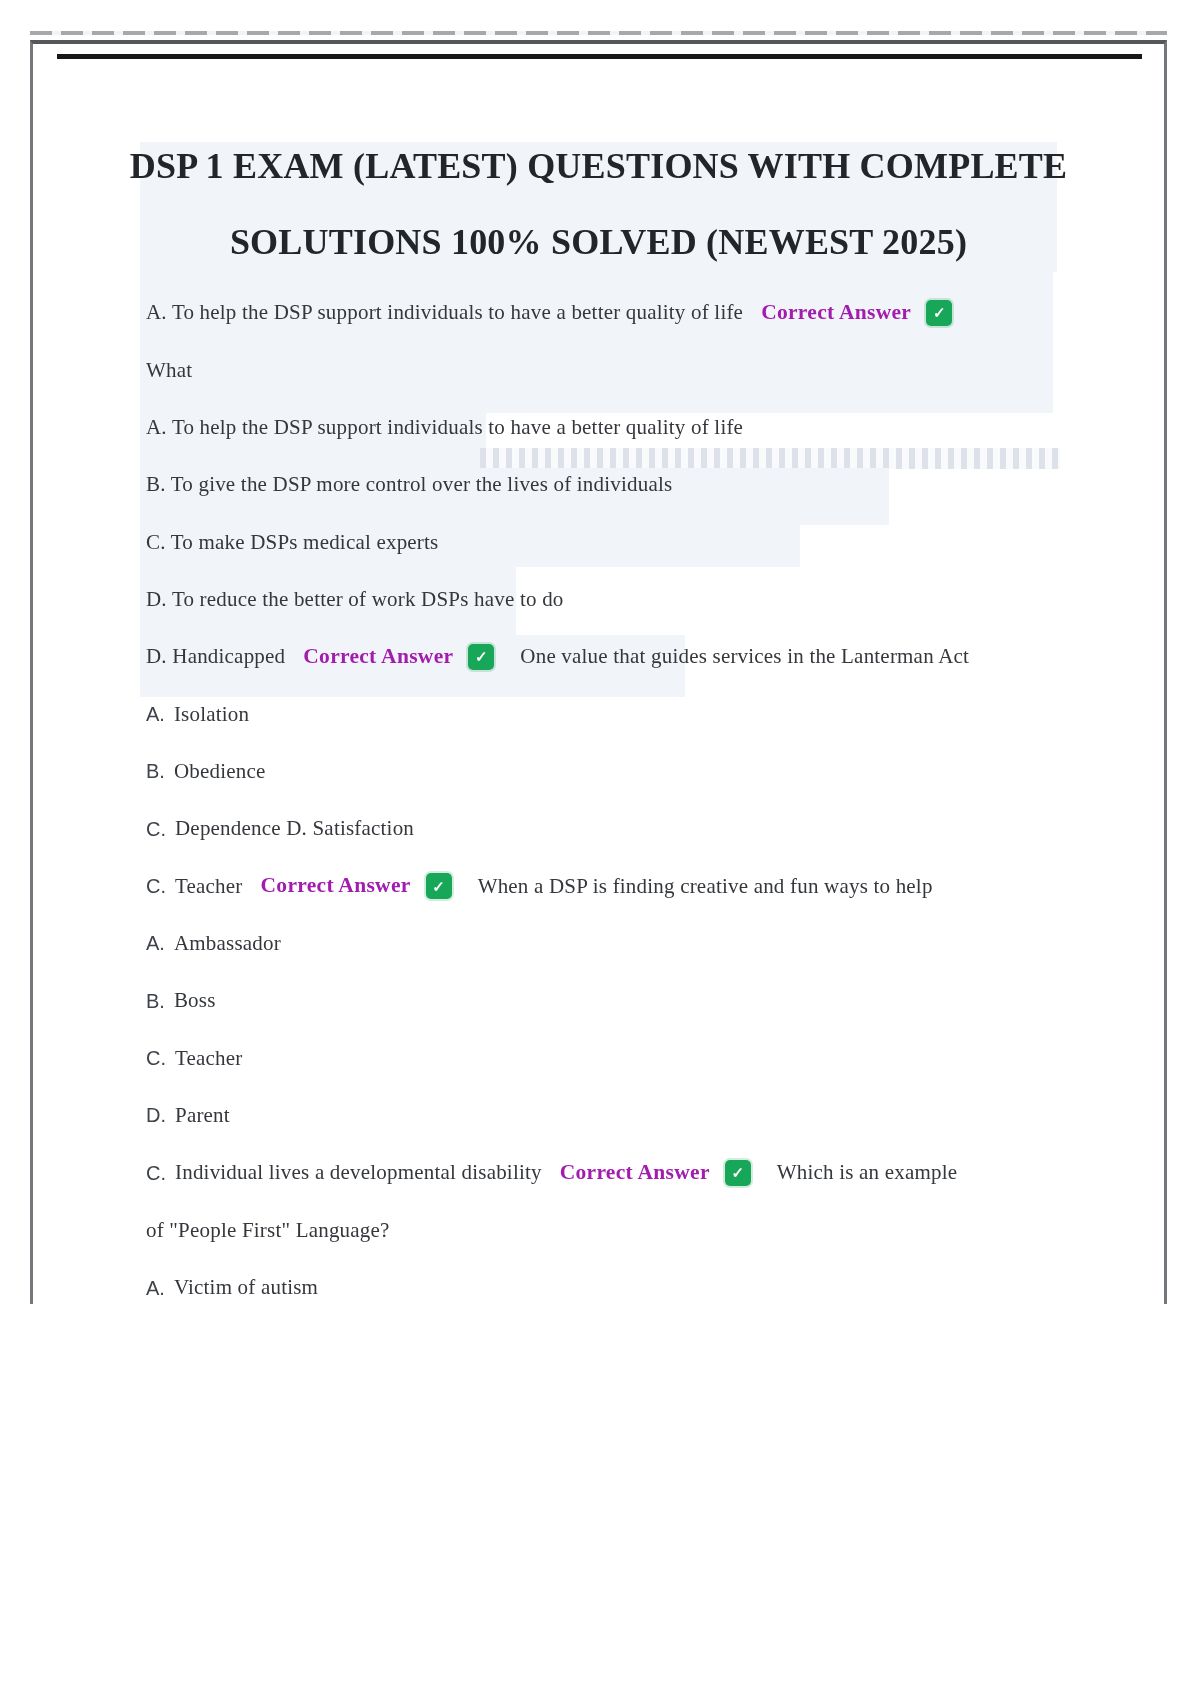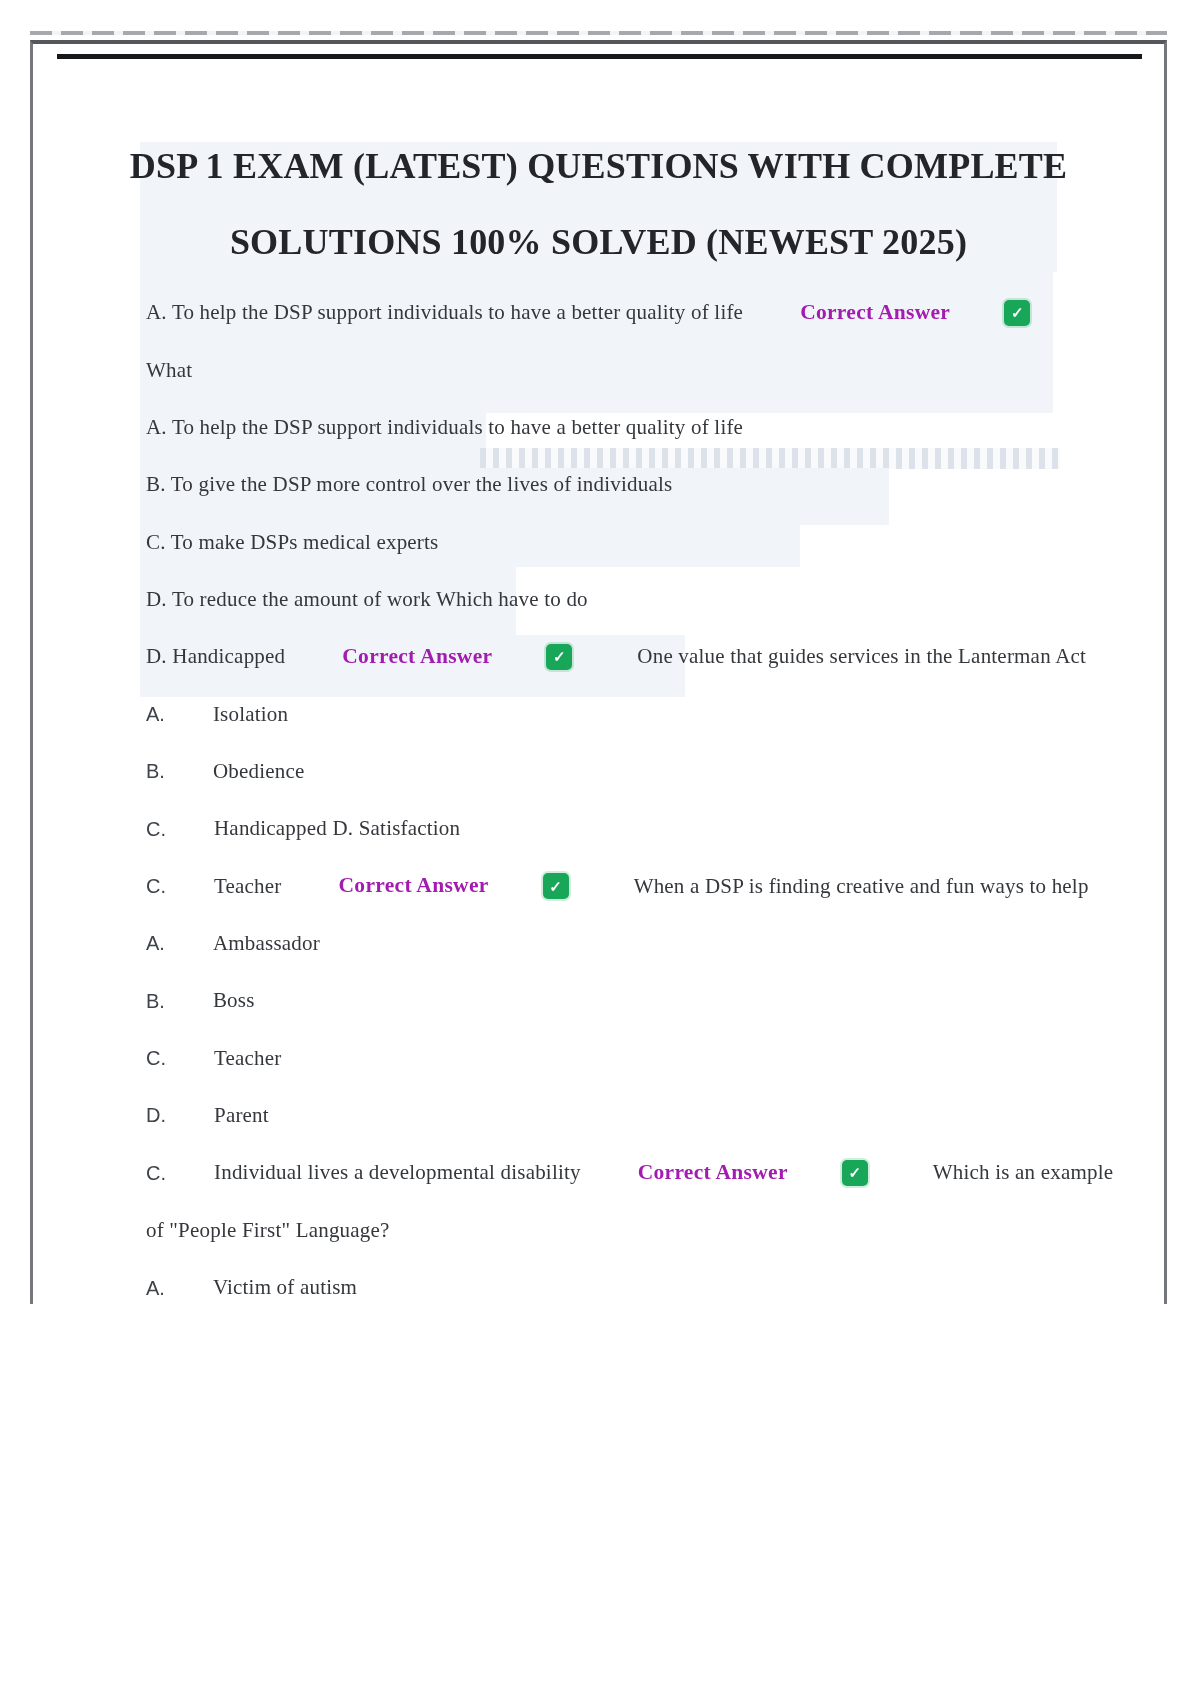--- a/index.html
+++ b/index.html
@@ -32,21 +32,21 @@
 
   
   .title-block{position:absolute;left:140px;top:142px;width:917px;height:130px;
     box-sizing:border-box;background:#f1f4f8;display:flex;flex-direction:column;
     align-items:center;padding-top:4px;gap:36px;}
   .title-line{font-weight:bold;font-size:36px;line-height:40px;color:#23252b;
     letter-spacing:.2px;white-space:nowrap;}
 
   
   .content{position:absolute;left:146px;top:284px;z-index:2;}
-  .line{height:57.35px;display:flex;align-items:center;white-space:nowrap;gap:39px;}
+  .line{height:57.35px;display:flex;align-items:center;white-space:nowrap;}
   .t{font-size:21px;line-height:1;color:#34373c;letter-spacing:.2px;}
   .pre{font-family:"Liberation Sans",sans-serif;font-size:20px;line-height:1;
     color:#3e434a;margin-right:9px;}
   .ca{font-weight:bold;font-size:21.5px;line-height:1;color:#a21caf;
     margin-left:18px;letter-spacing:.3px;}
   .check{width:26px;height:26px;border-radius:5px;background:#18a658;margin-left:15px;
     display:flex;align-items:center;justify-content:center;flex:0 0 auto;
     box-shadow:0 0 0 2px rgba(24,166,88,.20);}
   .tick{color:#ffffff;font-family:"Liberation Sans",sans-serif;font-weight:bold;
     font-size:15px;line-height:1;}
@@ -99,21 +99,21 @@
 
     <div class="line">
       <span class="t">B. To give the DSP more control over the lives of individuals</span>
     </div>
 
     <div class="line">
       <span class="t">C. To make DSPs medical experts</span>
     </div>
 
     <div class="line">
-      <span class="t">D. To reduce the amount of work Which have to do</span>
+      <span class="t">D. To reduce the better of work DSPs have to do</span>
     </div>
 
     <div class="line">
       <span class="t">D. Handicapped</span>
       <span class="ca">Correct Answer</span>
       <span class="check">
           <span class="tick">✓</span>
         </span>
       <span class="t after">One value that guides services in the Lanterman Act</span>
     </div>
@@ -124,21 +124,21 @@
       <span class="t">Isolation</span>
     </div>
 
     <div class="line">
       <span class="pre">B.</span>
       <span class="t">Obedience</span>
     </div>
 
     <div class="line">
       <span class="pre">C.</span>
-      <span class="t">Handicapped D. Satisfaction</span>
+      <span class="t">Dependence D. Satisfaction</span>
     </div>
 
     <div class="line">
       <span class="pre">C.</span>
       <span class="t">Teacher</span>
       <span class="ca">Correct Answer</span>
       <span class="check">
           <span class="tick">✓</span>
         </span>
       <span class="t after">When a DSP is finding creative and fun ways to help</span>

